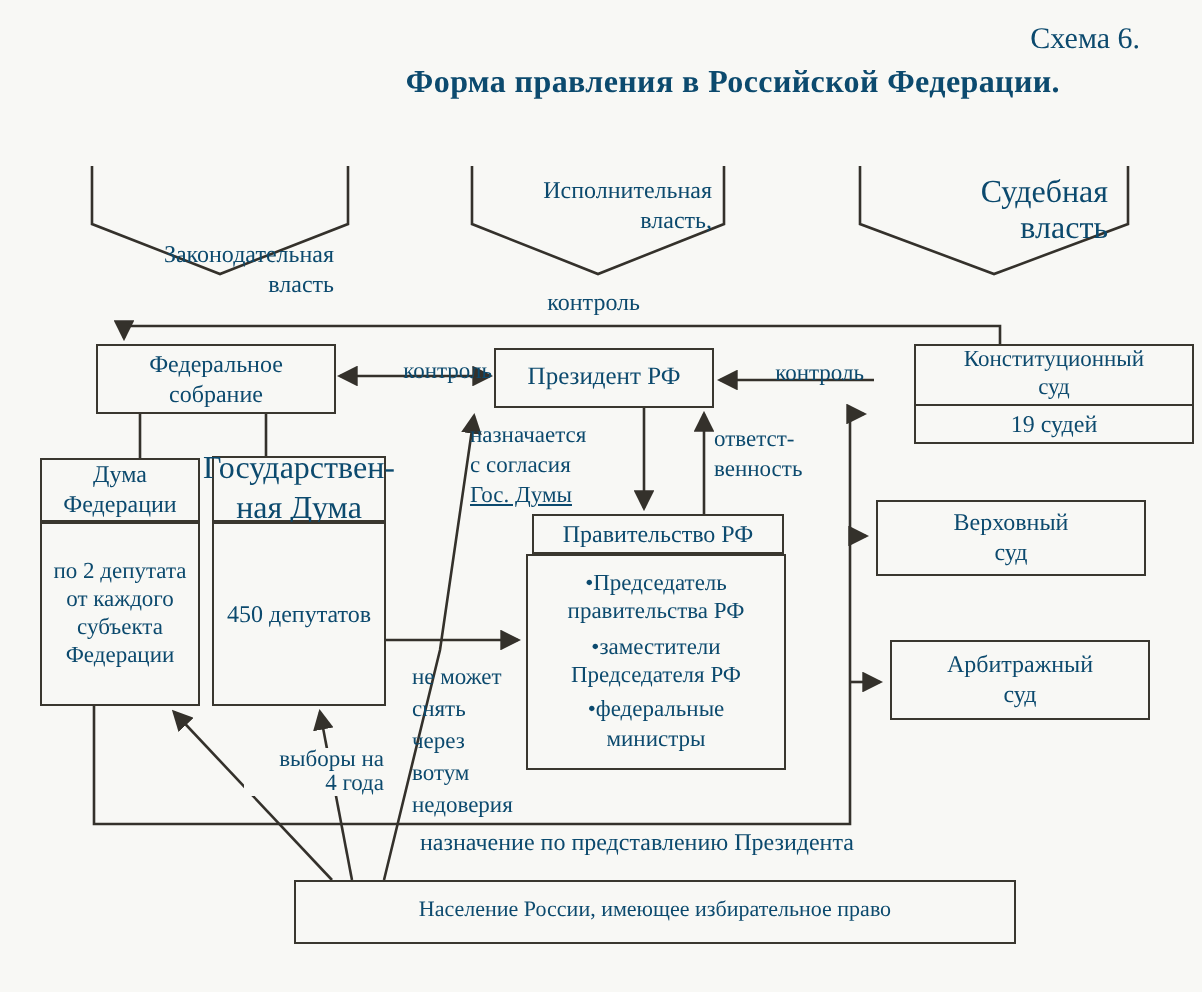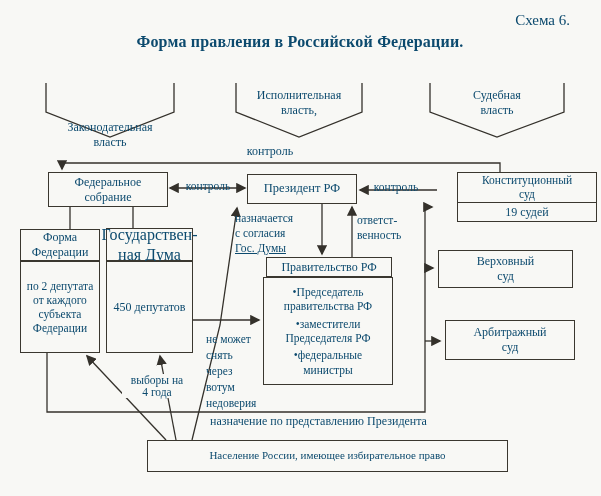--- a/index.html
+++ b/index.html
@@ -2,21 +2,21 @@
 <html><head>
 <meta charset="utf-8">
 <style>
   html,body{margin:0;padding:0;}
   body{background:#e8e8e4;font-family:"Liberation Serif", serif;}
   .stage{
     position:relative;width:601px;height:496px;background:#f8f8f5;
     overflow:hidden;color:#0c4a6e;
   }
   .ml{white-space:pre-line;}
-  .center{text-align:center;}
+  .center{text-align:right;}
   .box{
     border:1.4px solid #3a372f;background:#f8f8f5;
     display:flex;align-items:center;justify-content:center;
     text-align:center;line-height:1.22;
   }
   .boxcol{border:1.4px solid #3a372f;background:#f8f8f5;display:flex;flex-direction:column;}
   .boxcol .part{display:flex;align-items:center;justify-content:center;text-align:center;line-height:1.2;}
   .boxcol .divider{border-top:1.3px solid #3a372f;}
   .lbl{line-height:1.3;}
   svg{position:absolute;left:0;top:0;z-index:1;}
@@ -70,41 +70,41 @@
 
   <div class="txt-layer">
 
     <div style="left:470px;top:12px;width:100px;text-align:right;font-size:15px;">Схема 6.</div>
     <div style="left:70px;top:33px;width:460px;font-size:16px;font-weight:600;letter-spacing:.2px;" class="center">Форма правления в Российской Федерации.</div>
 
     <div style="left:53px;top:88px;width:114px;font-size:12px;margin-top:32px;" class="center ml">Законодательная
 власть</div>
     <div style="left:242px;top:88px;width:114px;font-size:12px;" class="center ml">Исполнительная
 власть,</div>
-    <div style="left:440px;top:88px;width:114px;font-size:12px;" class="center ml">Судебная
+    <div style="left:440px;top:88px;width:114px;font-size:16px;" class="center ml">Судебная
 власть</div>
 
     <div style="left:220px;top:144px;width:100px;font-size:12px;" class="center">контроль</div>
 
     <div class="box ml" style="left:48px;top:172px;width:120px;height:35px;font-size:12px;">Федеральное
 собрание</div>
 
     <div style="left:170px;top:180px;width:76px;font-size:11.5px;" class="center">контроль</div>
 
     <div class="box" style="left:247px;top:174px;width:110px;height:30px;font-size:12.5px;">Президент РФ</div>
 
     <div style="left:360px;top:181px;width:72px;font-size:11.5px;" class="center">контроль</div>
 
     <div class="boxcol" style="left:457px;top:172px;width:140px;">
       <div class="part ml" style="height:29px;font-size:11.5px;">Конституционный
 суд</div>
       <div class="part divider" style="height:18px;font-size:12px;">19 судей</div>
     </div>
 
-    <div class="box ml" style="left:20px;top:229px;width:80px;height:32px;font-size:12px;">Форма
+    <div class="box ml" style="left:20px;top:229px;width:80px;height:32px;font-size:12px;">Дума
 Федерации</div>
     <div class="box ml" style="left:20px;top:261px;width:80px;height:92px;font-size:11.5px;">по 2 депутата
 от каждого
 субъекта
 Федерации</div>
 
     <div class="box ml" style="left:106px;top:228px;width:87px;height:33px;font-size:16px;">Государствен-
 ная Дума</div>
     <div class="box" style="left:106px;top:261px;width:87px;height:92px;font-size:12px;">450 депутатов</div>
 

